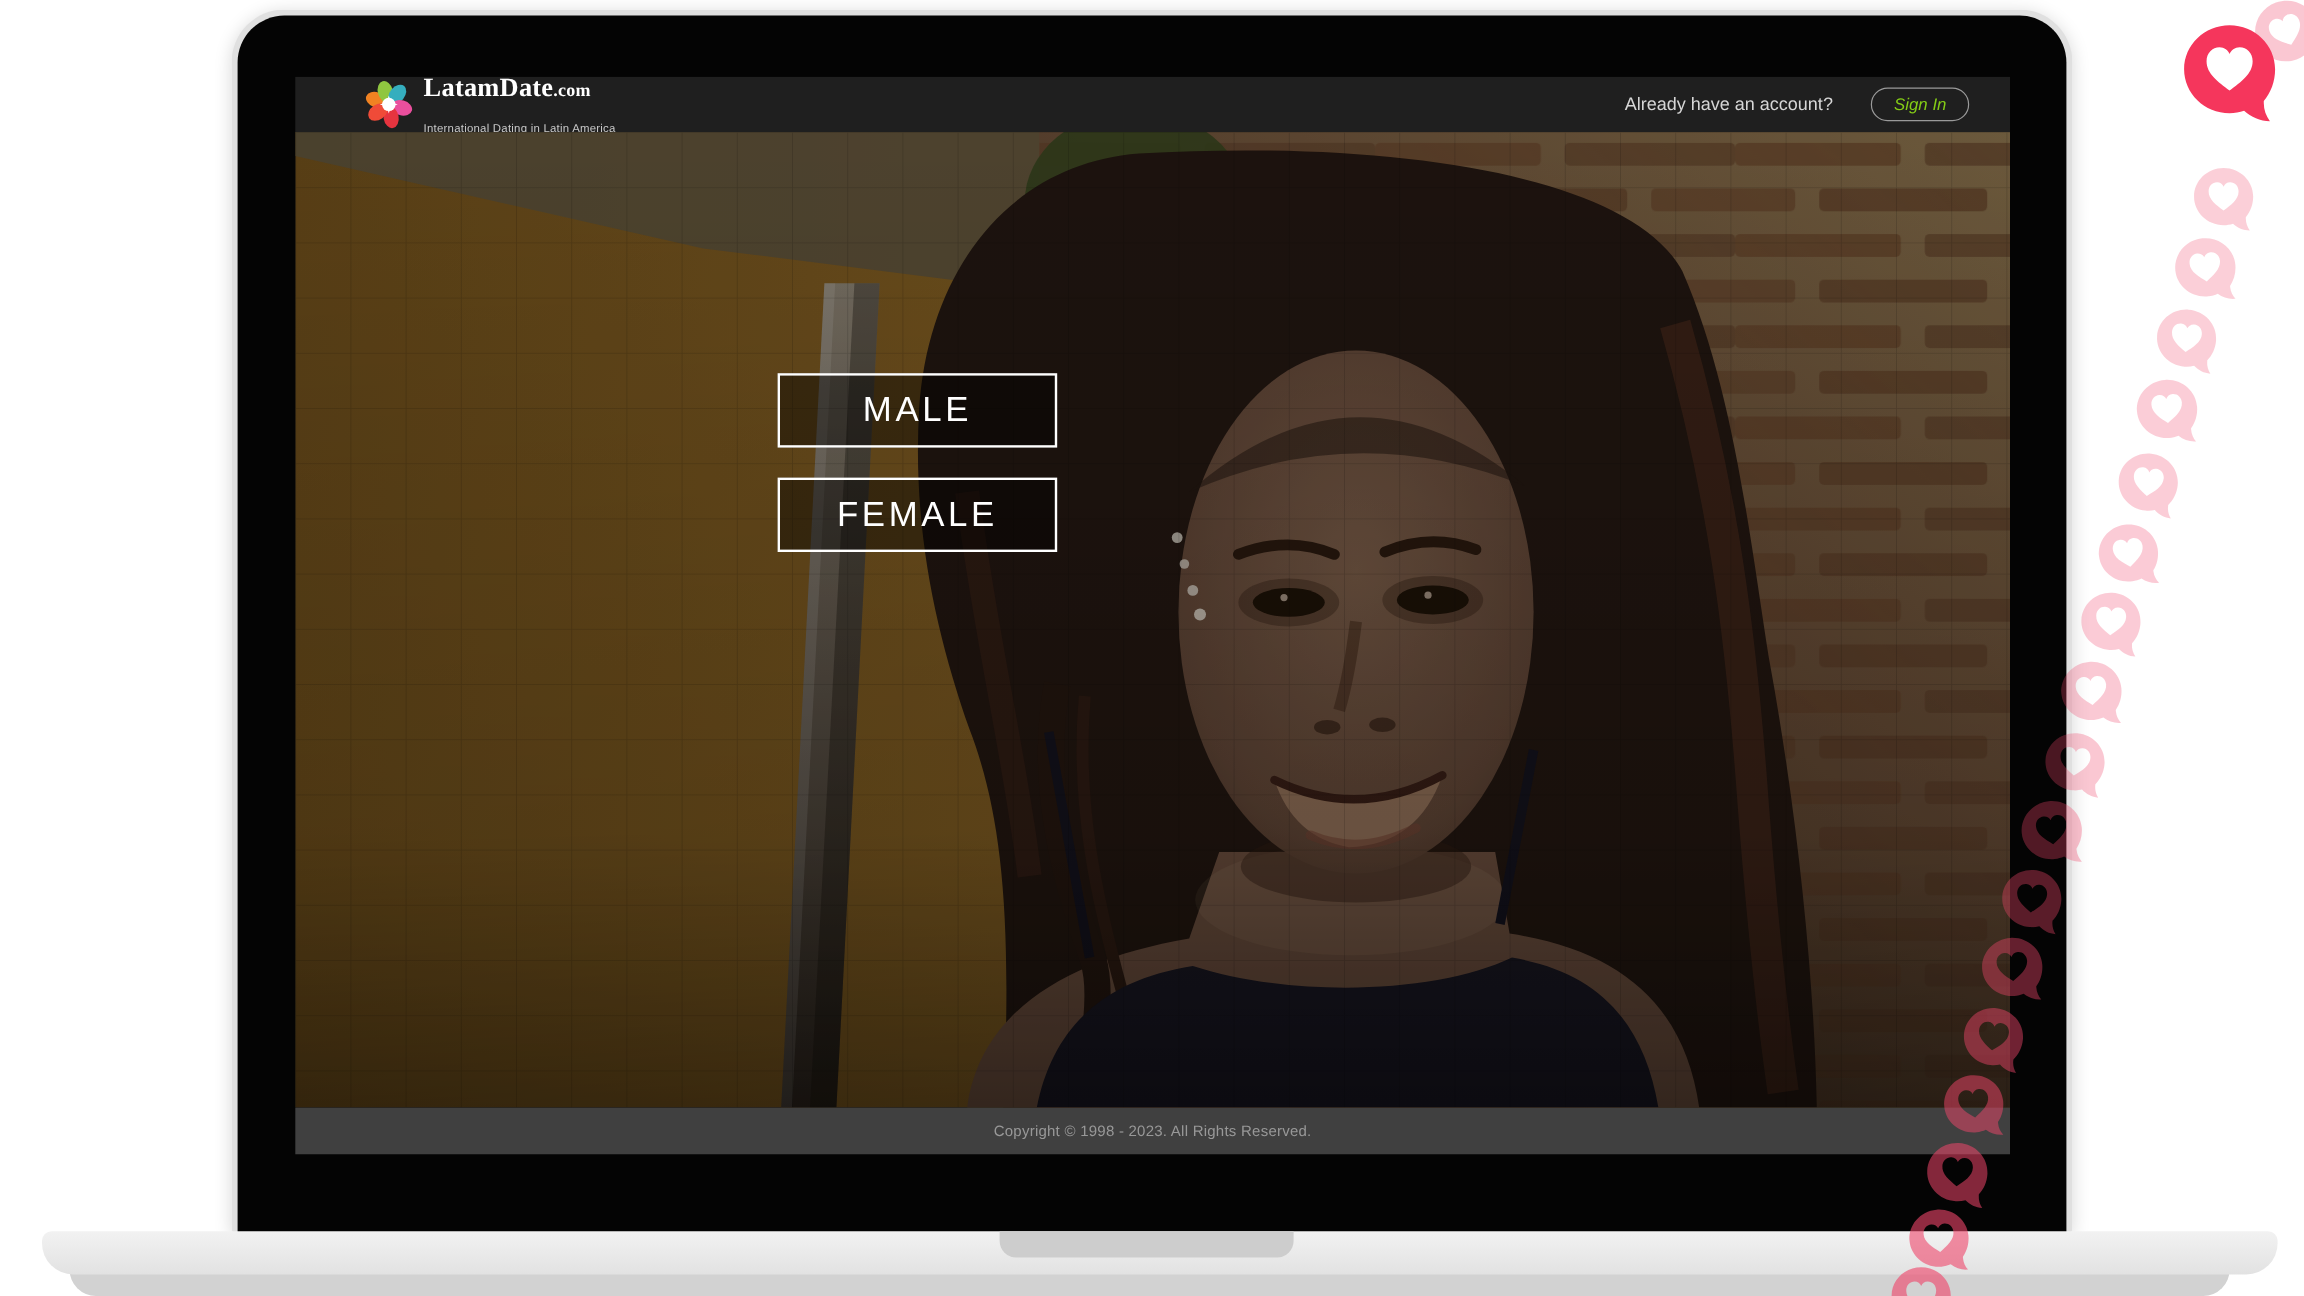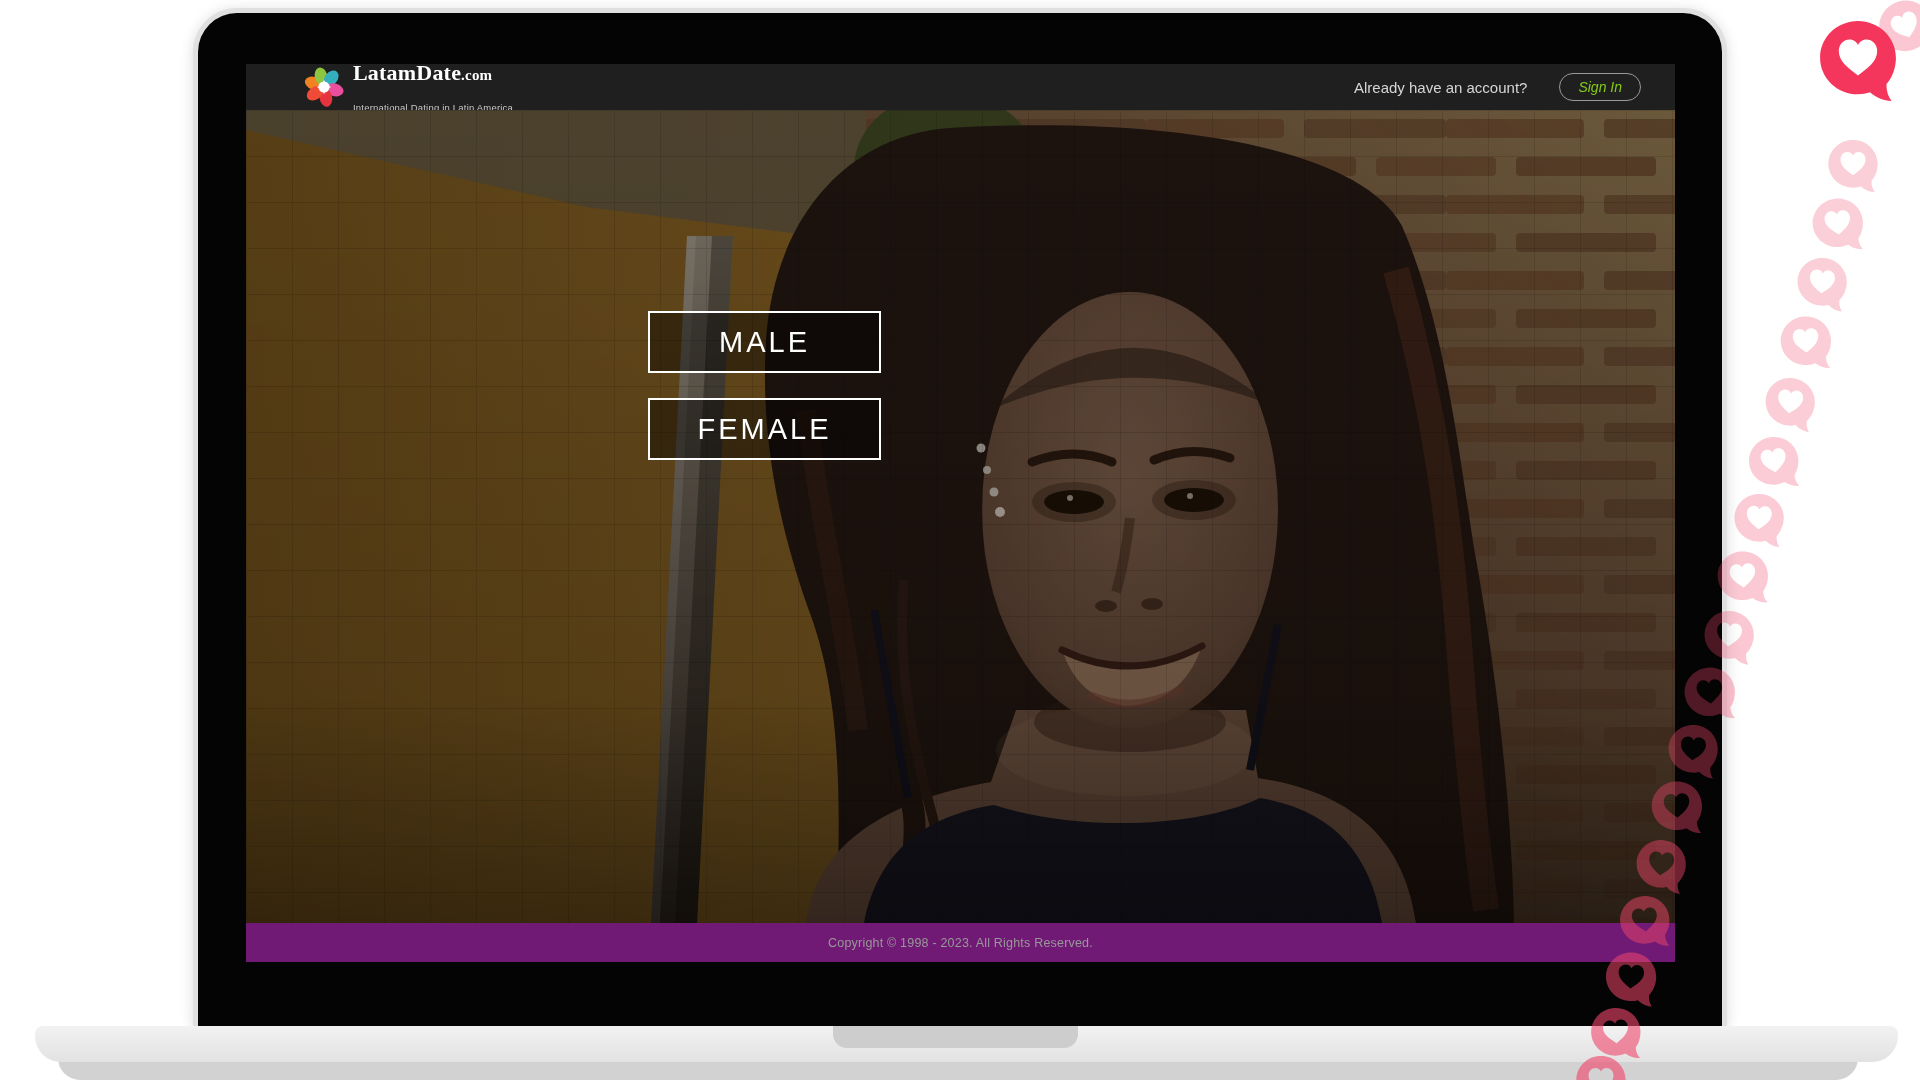--- a/index.html
+++ b/index.html
@@ -39,21 +39,21 @@
   .gender-heading{position:absolute;left:347px;top:132px;width:342px;text-align:center;
           color:#ffffff;font-size:37px;font-weight:400;text-shadow:0 1px 4px rgba(0,0,0,.45);
           margin:0;letter-spacing:.3px;}
   .gender-btn{position:absolute;left:402px;width:233px;height:62px;box-sizing:border-box;
           background:rgba(0,0,0,0.42);border:2px solid #ffffff;border-radius:0;color:#ffffff;
           font-size:29px;letter-spacing:3px;font-family:inherit;cursor:pointer;
           display:flex;align-items:center;justify-content:center;}
   .btn-male{top:201px;}
   .btn-female{top:288px;text-align:right;}
 
-  .site-footer{height:39px;min-height:39px;background:#701a75;display:flex;align-items:center;
+  .site-footer{height:39px;min-height:39px;background:#404040;display:flex;align-items:center;
           justify-content:center;}
   .copyright{color:#989898;font-size:12.5px;letter-spacing:.2px;}
 
   
   .hearts-overlay{position:absolute;left:0;top:0;width:1920px;height:1080px;z-index:50;
           pointer-events:none;}
 </style>
 </head>
 <body>
 

